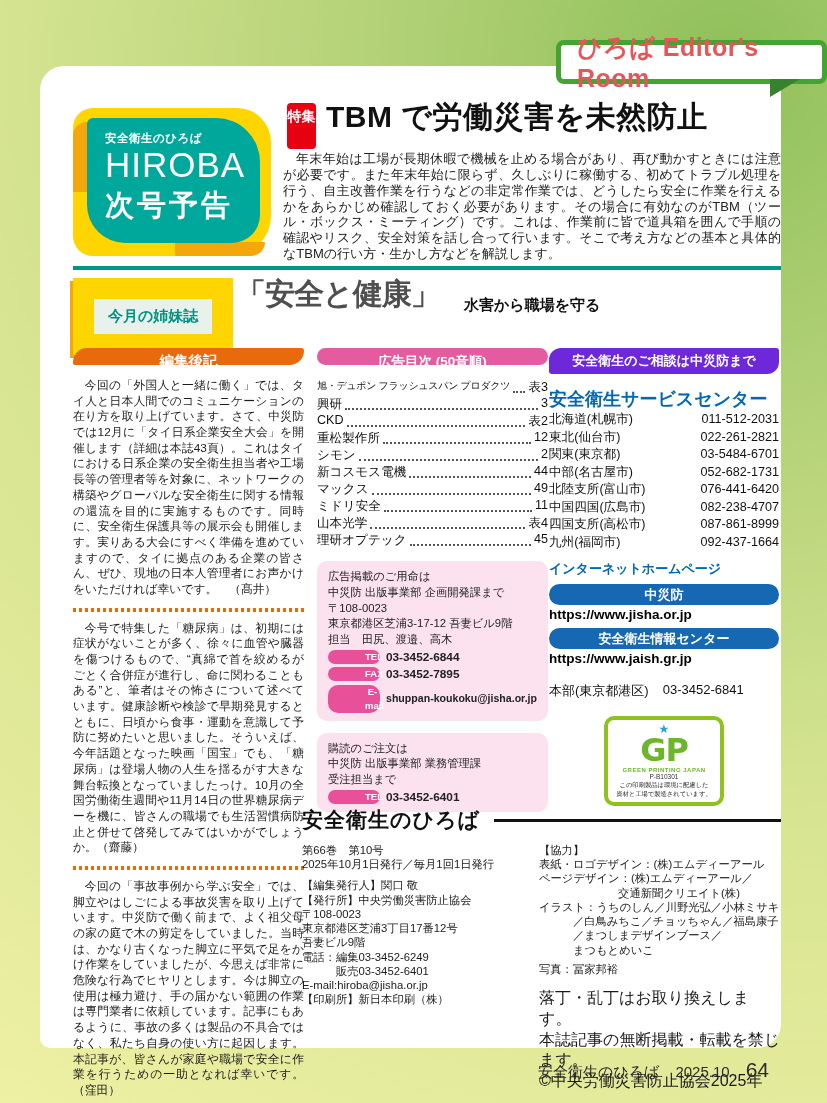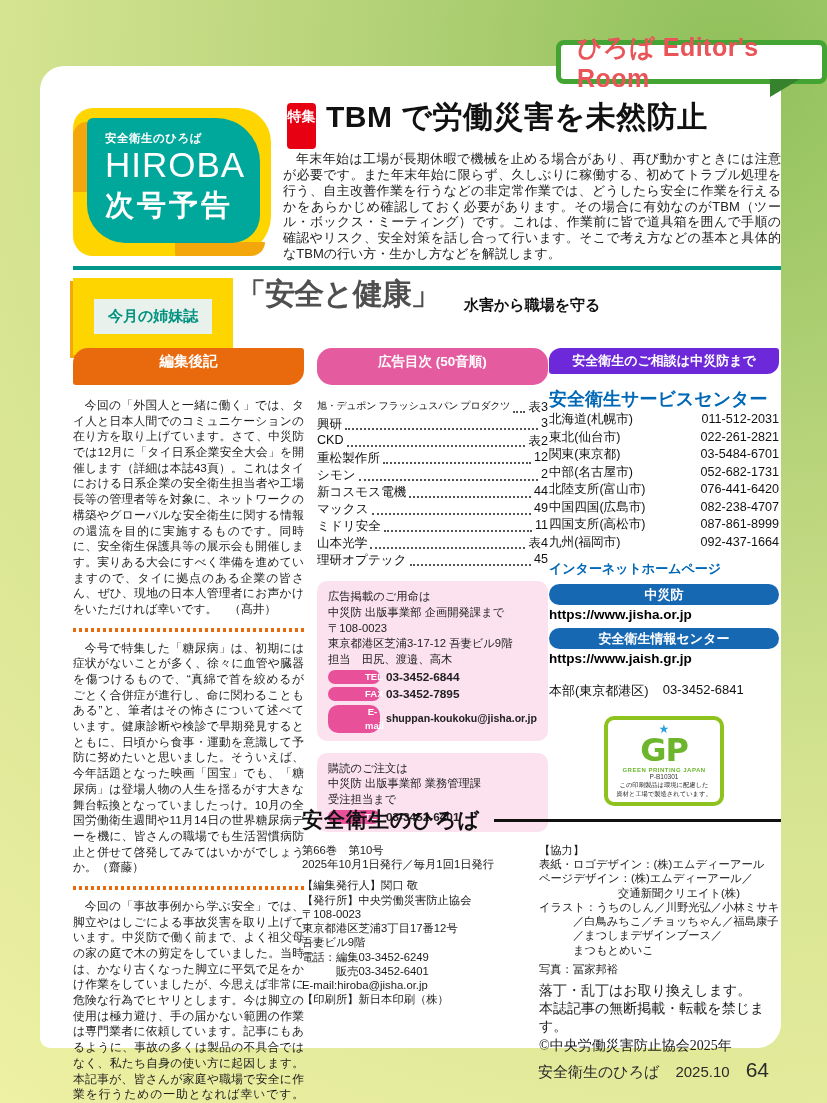--- a/index.html
+++ b/index.html
@@ -53,21 +53,21 @@
   .sister-label { position:absolute; left:33px; top:212px; background:#ffd500; padding:21px;
     box-shadow:-3px 3px 0 #f3a70a; }
   .sister-label-inner { background:#e8f1ec; color:#00917f; font-weight:700; font-size:15px; padding:8px 14px; }
   .sister-title { position:absolute; left:196px; top:208px; font-size:30px; font-weight:700; color:#4f4f4f; letter-spacing:-1px; }
   .sister-sub { position:absolute; left:424px; top:230px; font-size:15px; font-weight:700; color:#111; }
   
   .col { position:absolute; top:282px; }
   .col1 { left:33px;  width:231px; }
   .col2 { left:277px; width:231px; }
   .col3 { left:509px; width:230px; }
-  .badge { height:37px; color:#fff; text-align:center; font-weight:700; line-height:27px; }
+  .badge { height:17px; color:#fff; text-align:center; font-weight:700; line-height:27px; }
   .badge-orange { background:#e9690d; border-radius:15px 3px 15px 3px; font-size:14.5px; }
   .badge-pink   { background:#e45b9f; border-radius:15px 15px 15px 15px; font-size:13.5px; }
   .badge-blue   { background:#6d28d9; border-radius:12px 3px 12px 3px; font-size:13px; height:26px; line-height:26px; }
   .ed-para { margin-top:13px; font-size:11.8px; line-height:1.33; text-align:justify; text-indent:1em; color:#1c1c1c; }
   .divider { height:4px; margin:10px 0 9px; background:repeating-linear-gradient(90deg,#e9690d 0 3px,transparent 3px 6px); }
   
   .ad-list { margin-top:14px; }
   .ad-row { display:flex; height:17px; font-size:12.6px; color:#111; }
   .ad-name { white-space:nowrap; }
   .ad-name-sm { font-size:10px; letter-spacing:-0.3px; }
@@ -99,21 +99,21 @@
   .colophon { position:absolute; left:262px; top:740px; width:479px; }
   .colo-head { display:flex; align-items:center; }
   .colo-head .t { font-size:21px; font-weight:800; color:#111; letter-spacing:1px; }
   .colo-head .rule { flex:1; height:3px; background:#111; margin-left:14px; }
   .colo-cols { display:flex; margin-top:9px; }
   .colo-left { width:237px; font-size:11.3px; line-height:1.26; color:#1a1a1a; }
   .colo-right { width:242px; font-size:11.3px; line-height:1.26; color:#1a1a1a; }
   .colo-left span, .colo-right span { display:block; white-space:pre-wrap; }
   .colo-left span:nth-child(3) { margin-top:7px; }
   .colo-right span:nth-child(9) { margin-top:5px; }
-  .colo-notes { margin-top:6px; font-size:14px; line-height:1.3; color:#1a1a1a;font-family:Liberation Serif, serif; }
+  .colo-notes { margin-top:12px; font-size:16px; line-height:1.3; color:#1a1a1a; }
   .colo-notes span { display:block; }
   
   .page-footer { position:absolute; right:58px; top:1058px; display:flex; align-items:baseline; gap:16px; color:#2a2a2a; }
   .page-footer .mag { font-size:15px; }
   .page-footer .num { font-size:21px; }
 </style>
 </head>
 <body>
 
 <div class="editor-badge">

